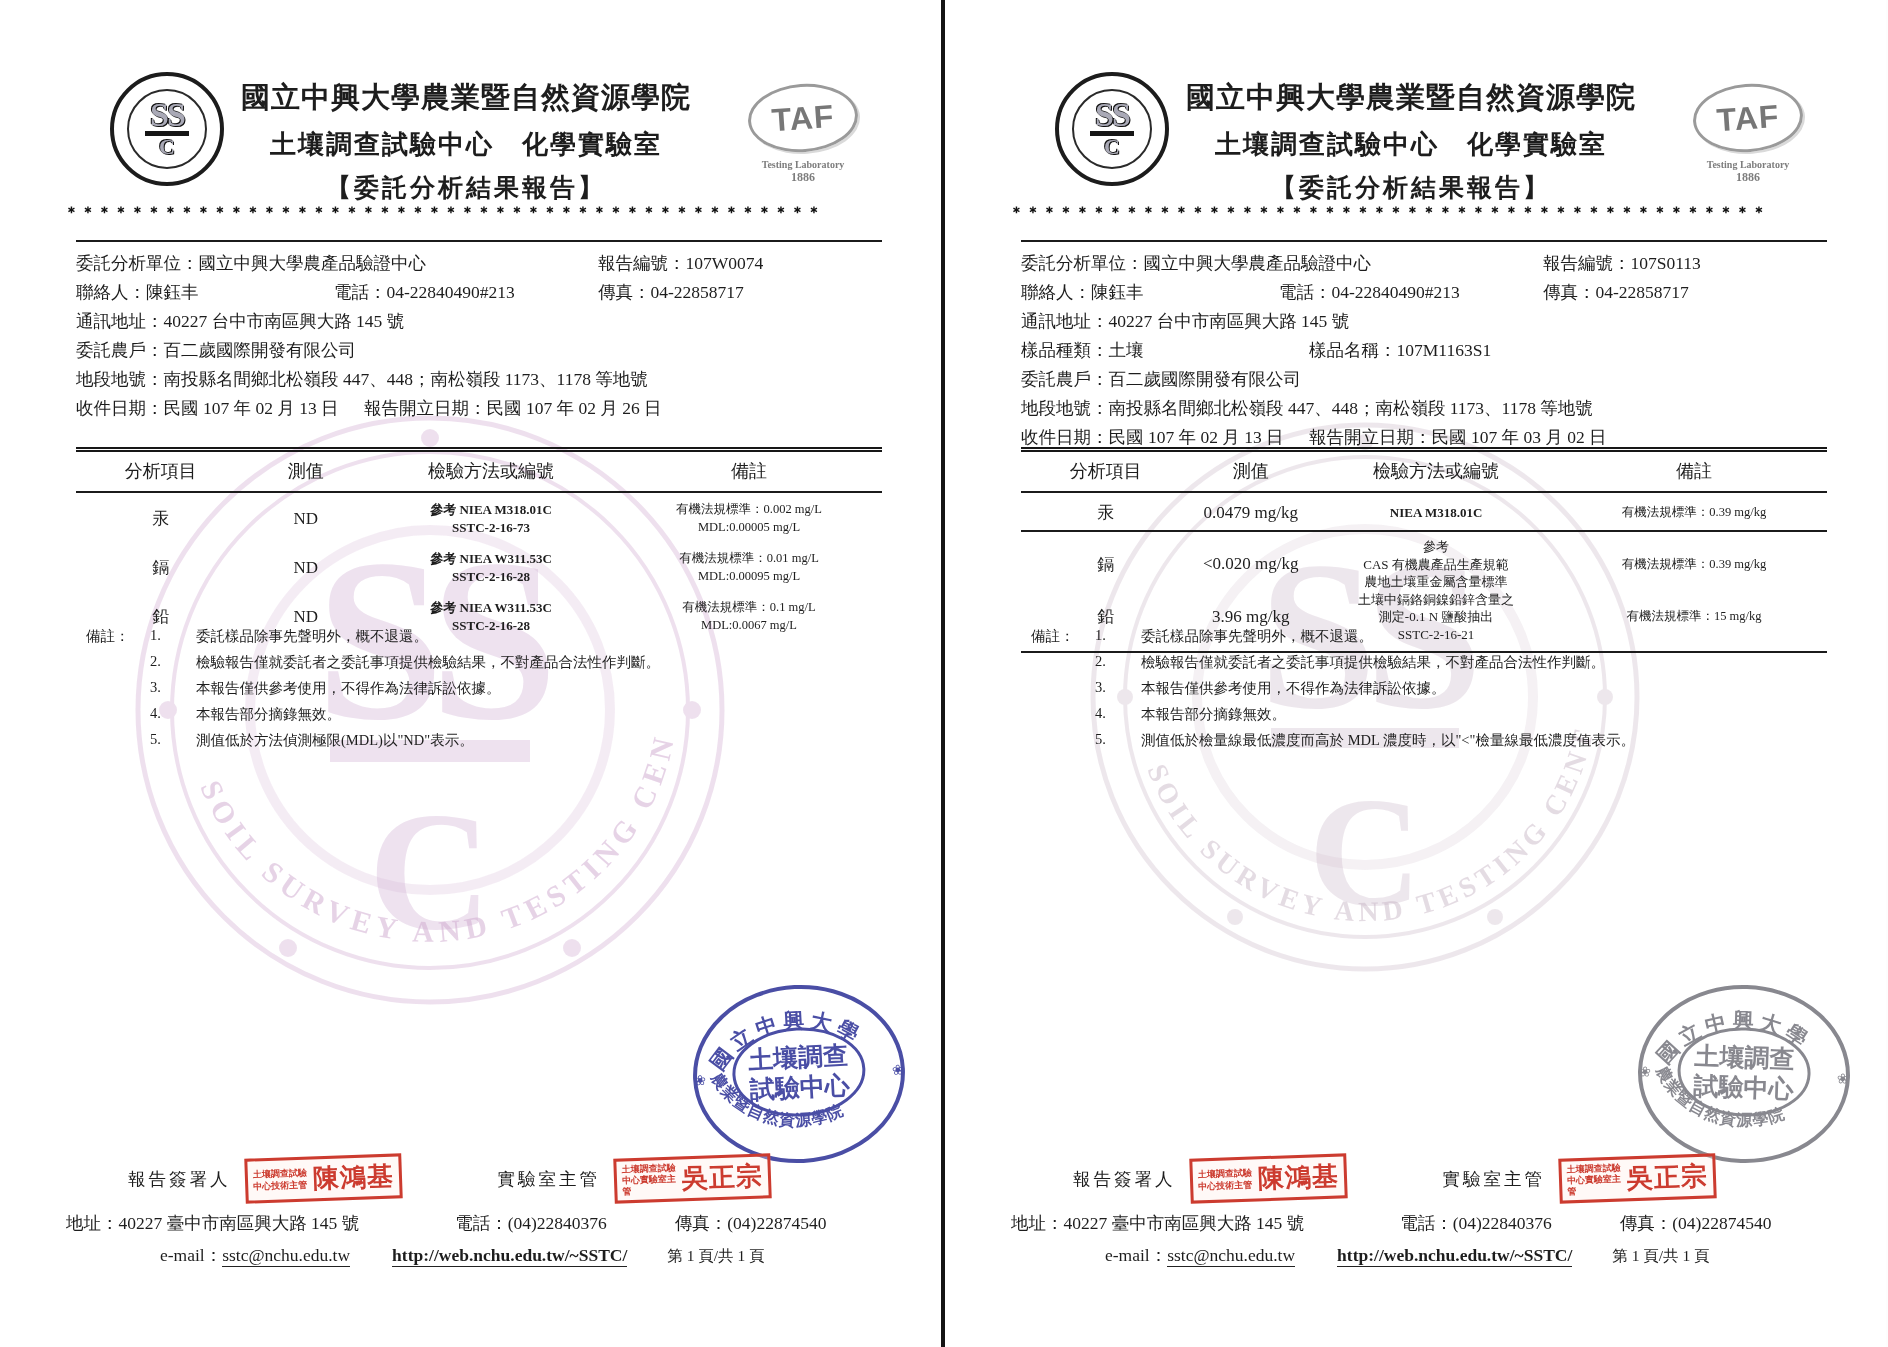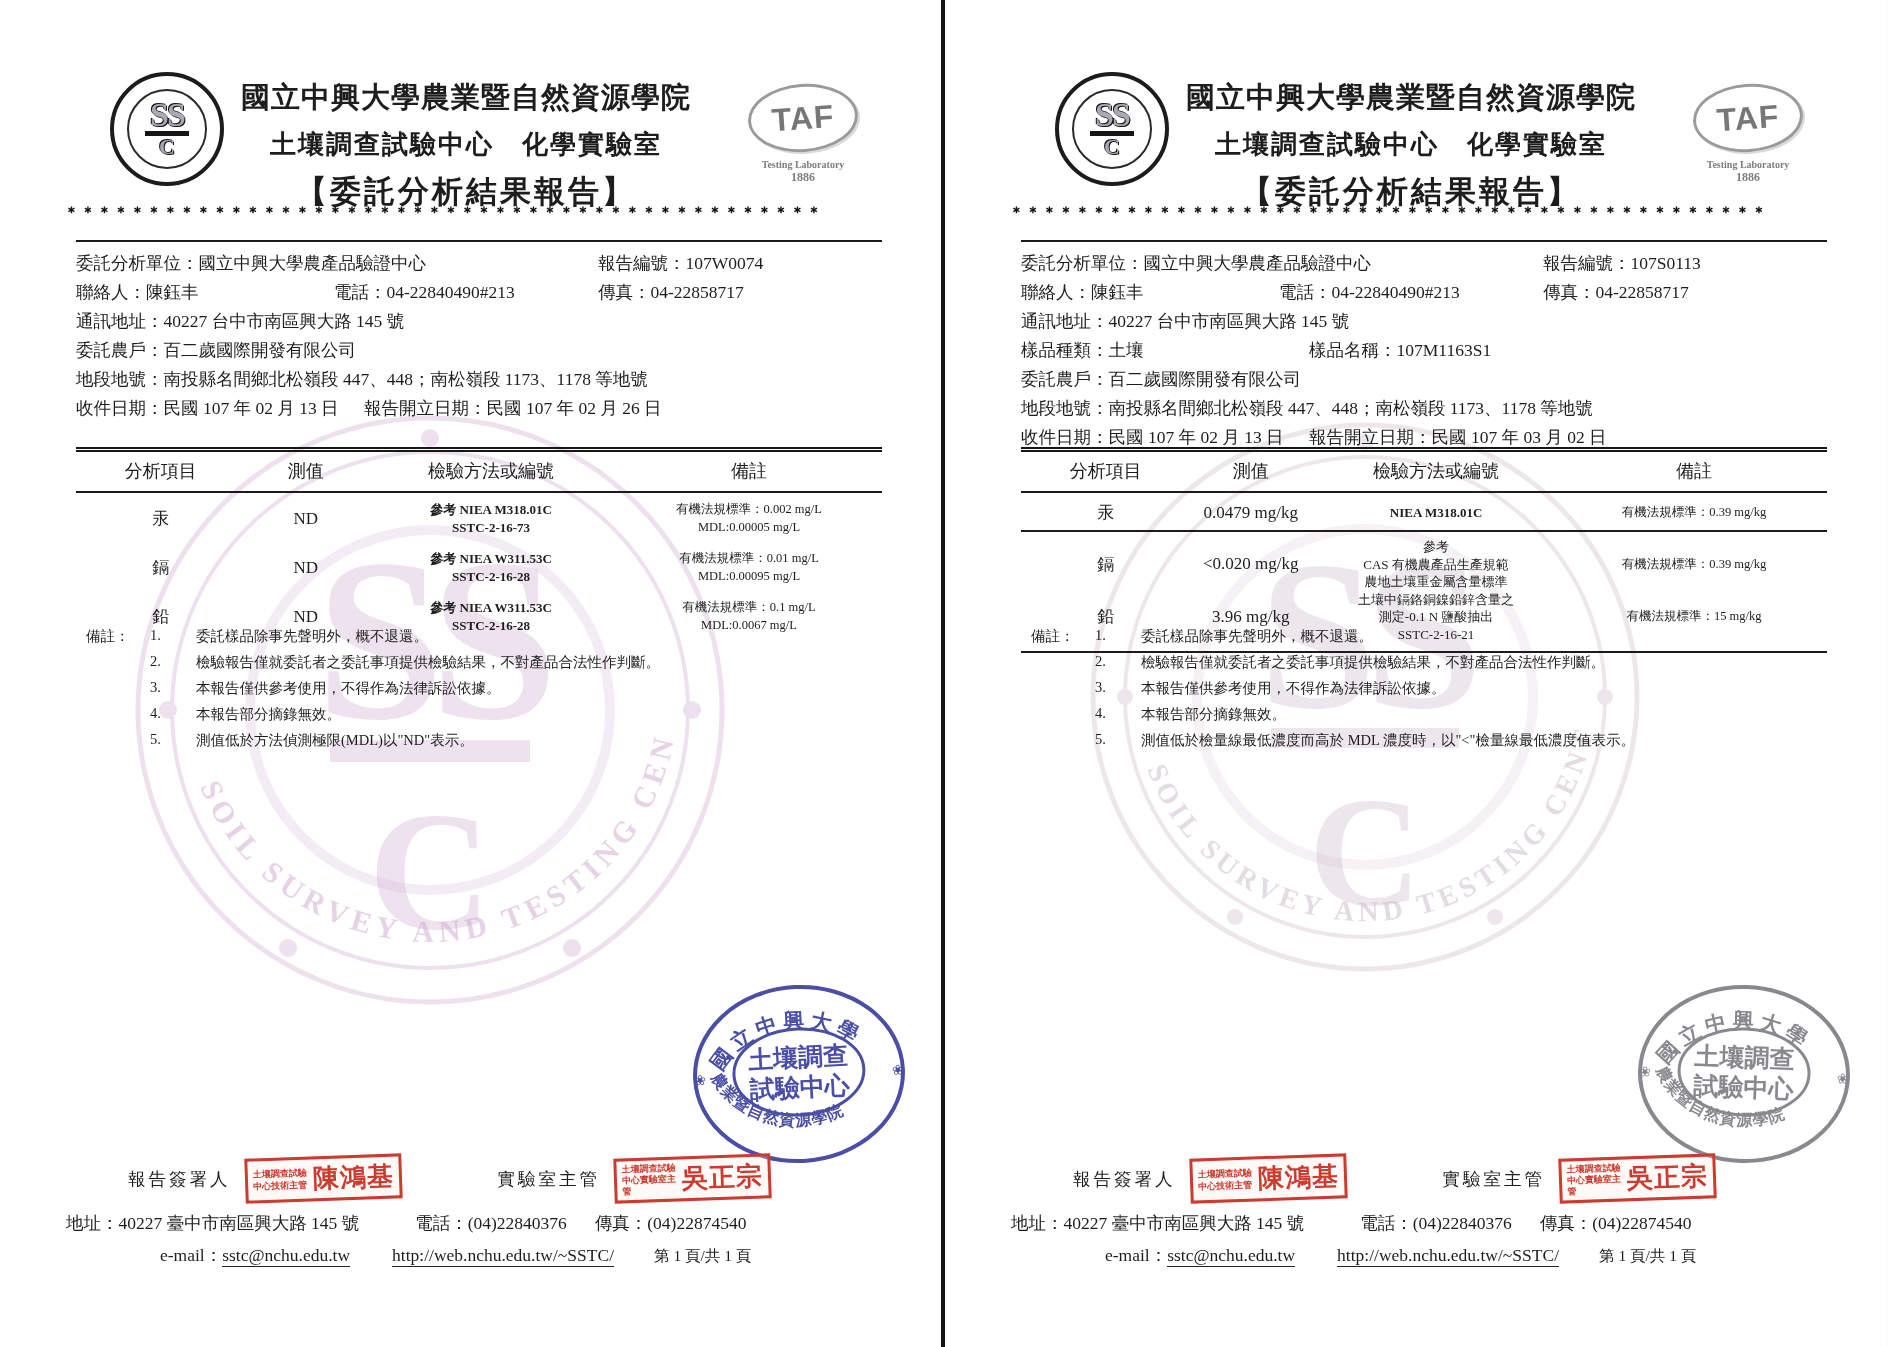--- a/index.html
+++ b/index.html
@@ -16,21 +16,21 @@
 
   
   .ssc{position:absolute;left:110px;top:72px;width:114px;height:114px;border:4px solid #1c1c1c;border-radius:50%;box-sizing:border-box;}
   .ssc-inner{position:absolute;inset:13px;border:2px solid #2a2a2a;border-radius:50%;display:flex;flex-direction:column;align-items:center;justify-content:center;background:#fff;}
   .ssc-ss{font-weight:bold;font-size:34px;line-height:30px;color:#a9a9b6;text-shadow:0 0 1px #111,1px 1px 0 #111,-1px -1px 0 #111;letter-spacing:-2px;}
   .ssc-bar{width:44px;height:5px;background:#151515;margin:1px 0 0;}
   .ssc-c{font-weight:bold;font-size:22px;line-height:22px;color:#a9a9b6;text-shadow:0 0 1px #111,1px 1px 0 #111,-1px -1px 0 #111;}
   .titles{position:absolute;left:208px;top:78px;width:516px;text-align:center;}
   .t1{font-size:29px;font-weight:700;letter-spacing:1px;white-space:nowrap;}
   .t2{font-size:26px;font-weight:700;letter-spacing:2px;margin-top:9px;white-space:nowrap;}
-  .t3{font-size:31px;font-weight:700;letter-spacing:3px;margin-top:9px;white-space:nowrap;}
+  .t3{font-size:25px;font-weight:700;letter-spacing:3px;margin-top:9px;white-space:nowrap;}
   .taf{position:absolute;left:742px;top:84px;width:122px;text-align:center;color:#8b8b8b;}
   .taf-oval{width:104px;height:62px;border:3px solid #9a9a9a;border-radius:50%;margin:0 auto;display:flex;align-items:center;justify-content:center;transform:rotate(-4deg);box-shadow:2px 2px 0 rgba(150,150,150,.35);}
   .taf-name{font-family:"Liberation Sans","DejaVu Sans",sans-serif;font-size:32px;font-weight:800;color:#777;letter-spacing:1px;}
   .taf-sub1{font-size:10px;font-weight:bold;margin-top:7px;color:#7d7d7d;}
   .taf-sub2{font-size:12px;font-weight:bold;color:#7d7d7d;}
   .stars{position:absolute;left:64px;top:203px;width:814px;font-size:15px;font-weight:bold;letter-spacing:1.5px;white-space:nowrap;overflow:hidden;color:#111;}
 
   
   .info{position:absolute;left:76px;top:240px;width:806px;border-top:2px solid #1b1b1b;padding-top:7px;font-size:17.5px;}
   .irow{position:relative;height:29px;line-height:29px;white-space:nowrap;}
@@ -68,26 +68,26 @@
   .pright .oval-stamp{transform:rotate(2deg);opacity:.8;}
 
   
   .footer{position:absolute;left:66px;top:1156px;width:818px;font-size:17.5px;}
   .frow1{display:flex;align-items:center;}
   .sig-label{margin-left:62px;letter-spacing:3px;}
   .mgr-label{margin-left:96px;letter-spacing:3px;}
   .redstamp{display:inline-flex;align-items:center;gap:4px;border:3px solid #cc3b2f;color:#cc3b2f;padding:2px 5px;margin-left:14px;transform:rotate(-2deg);background:rgba(255,235,230,.3);}
   .rs-small{font-size:9px;line-height:1.25;width:56px;font-weight:700;}
   .rs-name{font-size:26px;font-weight:800;letter-spacing:1px;white-space:nowrap;}
-  .frow2{display:flex;margin-top:10px;white-space:nowrap;}
+  .frow2{display:flex;margin-top:10px;white-space:nowrap;gap:40px;}
   .f-tel{margin-left:56px;}
   .f-fax{margin-left:28px;}
   .frow3{display:flex;margin-top:8px;margin-left:94px;white-space:nowrap;align-items:baseline;}
   .u{border-bottom:1.5px solid #222;}
-  .f-url{margin-left:42px;}
+  .f-url{margin-left:42px;font-weight:bold;}
   .f-page{margin-left:40px;font-size:15.5px;}
 </style>
 </head>
 <body>
 
 <div class="canvas">
 
   <div class="page pleft">
 
     <svg class="wm" style="left:118px;top:388px;" width="624" height="656" viewBox="0 0 624 656">

